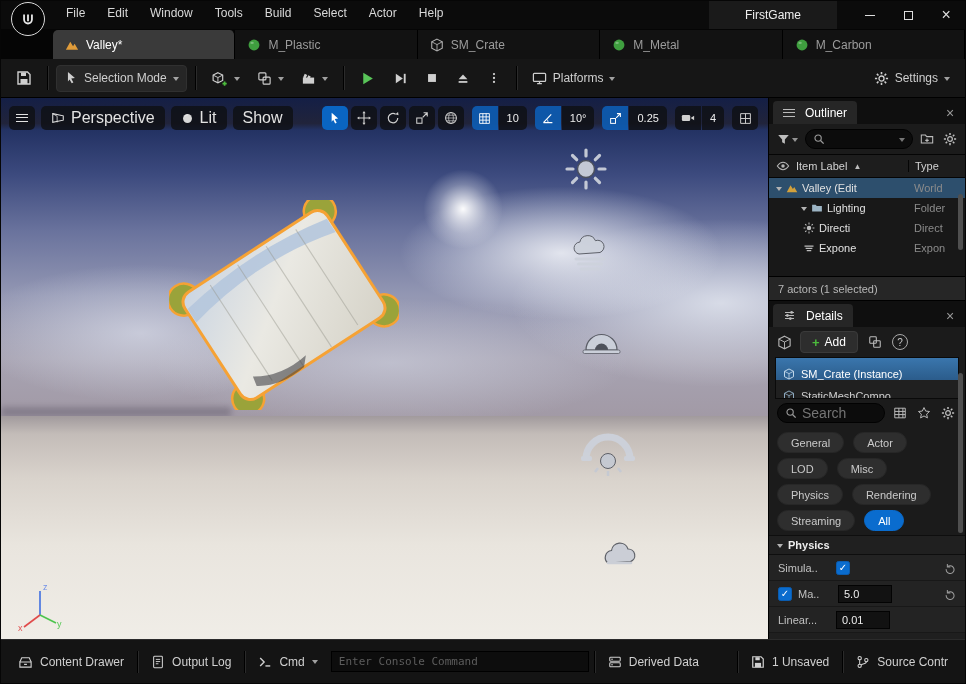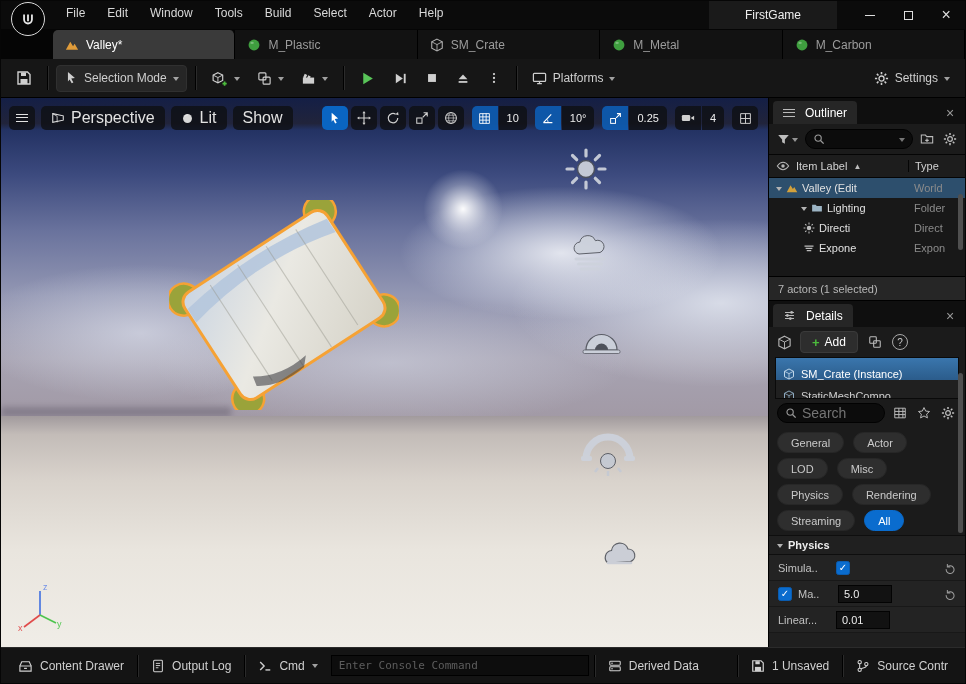--- a/index.html
+++ b/index.html
@@ -110,21 +110,21 @@
   .prow{display:flex;align-items:center;gap:6px;height:26px;padding:0 9px;border-bottom:1px solid #181818;background:#232323;font-size:11px}
   .plabel{width:52px;color:#c0c0c0;white-space:nowrap;overflow:hidden;flex:none}
   .cb{width:14px;height:14px;border-radius:2.5px;background:#101010;border:1px solid #050505;display:inline-flex;align-items:center;justify-content:center;font-size:10px;color:#fff;flex:none}
   .cb.on{background:#0a6cce;border-color:#0a5cb0}
   .cb.on::after{content:"✓"}
   .pinput{width:54px;height:18px;background:#121212;border:1px solid #030303;color:#ededed;font-size:11px;padding:0 5px;font-family:"Liberation Sans",sans-serif}
   .reset{margin-left:auto;color:#9a9a9a;display:inline-flex}
   .vthumb{position:absolute;right:2px;width:5px;border-radius:3px;background:#4f4f4f;z-index:5}
 
   
-  .statusbar{height:36px;background:#141414;border-top:1px solid #2b2b2b;display:flex;align-items:center;padding:0 9px;gap:5px;flex:none}
+  .statusbar{height:44px;background:#141414;border-top:1px solid #2b2b2b;display:flex;align-items:center;padding:0 9px;gap:5px;flex:none}
   .sbtn{display:inline-flex;align-items:center;gap:7px;height:24px;padding:0 8px;color:#d0d0d0}
   .ssep{width:1px;height:22px;background:#000;box-shadow:1px 0 0 #2a2a2a;flex:none}
   .console{width:258px;height:21px;background:#0d0d0d;border:1px solid #000;color:#8a8a8a;font-family:"DejaVu Sans Mono",monospace;font-size:11px;padding:0 7px}
   .console::placeholder{color:#5d5d5d}
 </style>
 </head>
 <body>
 
 <svg width="0" height="0" style="position:absolute">
 <defs>

